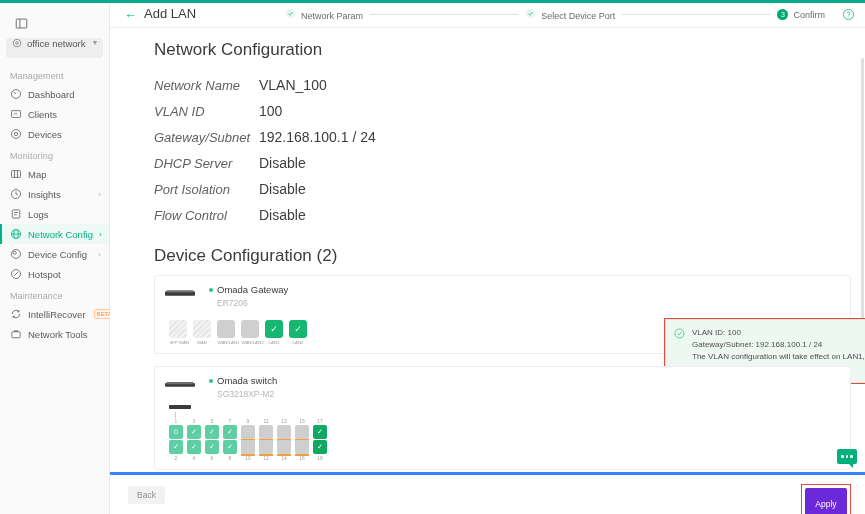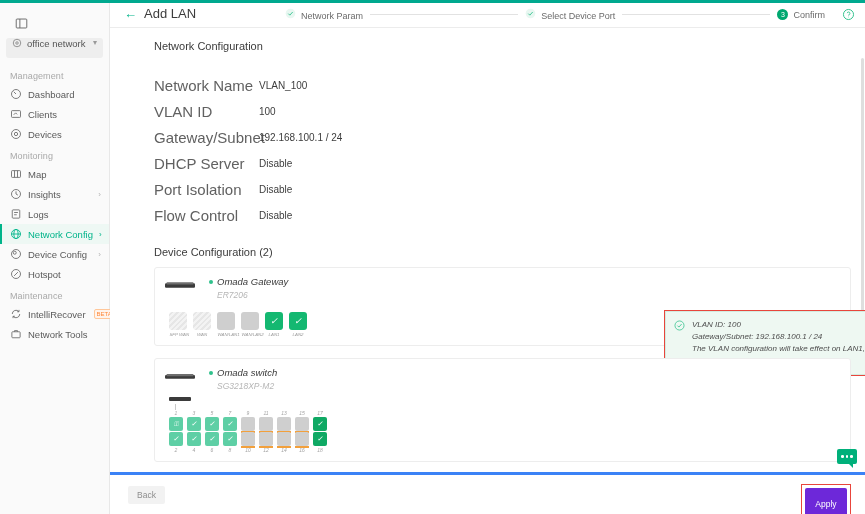--- a/index.html
+++ b/index.html
@@ -58,30 +58,30 @@
   .step-dot-num {
     width:11px; height:11px; border-radius:50%; background:#00a870; color:#fff;
     font-size:7px; display:flex; align-items:center; justify-content:center;
   }
   .step-line { flex:1; height:1px; background:#e2e2e2; margin:0 7px; }
   .help-icon { position:absolute; right:10px; top:8px; cursor:pointer; }
 
   .scrollwrap { flex:1; overflow:hidden; position:relative; }
   .content { padding:10px 14px 10px 44px; position:relative; }
 
-  .sect-title { font-size:11px; color:#3c3c3c; margin:2px 0 20px 0;}
+  .sect-title { font-size:17px; color:#3c3c3c; margin:2px 0 12px 0;}
   .kv-row { display:flex; height:26px; align-items:center; }
-  .kv-key { width:105px; font-size:15px; color:#616161;}
-  .kv-val { font-size:10px; color:#3d3d3d;}
-
-  .sect-title2 { font-size:11px; color:#3c3c3c; margin:18px 0 9px 0;}
+  .kv-key { width:105px; font-size:13px; color:#616161;font-style:italic;}
+  .kv-val { font-size:14px; color:#3d3d3d;}
+
+  .sect-title2 { font-size:17px; color:#3c3c3c; margin:18px 0 9px 0;}
 
   .dev-card {
     border:1px solid #ededed; border-radius:3px; background:#fff;
-    padding:8px 10px; margin-bottom:12px; position:relative; min-height:62px;font-style:italic;
+    padding:8px 10px; margin-bottom:12px; position:relative; min-height:62px;
   }
   .dev-head { display:flex; align-items:flex-start; gap:10px; }
   .dev-img { width:34px; flex:0 0 34px; padding-top:4px;}
   .dev-meta .dev-name { font-size:9.5px; color:#3a3a3a; display:flex; align-items:center; gap:4px;}
   .dot-on { width:4px; height:4px; border-radius:50%; background:#2fc18c; display:inline-block;}
   .dev-model { font-size:8.5px; color:#b6b6b6; margin-top:3px; margin-left:8px;}
 
   
   .gw-ports { display:flex; gap:6px; margin-top:12px; margin-left:4px;}
   .gw-port { width:18px; text-align:center; }

